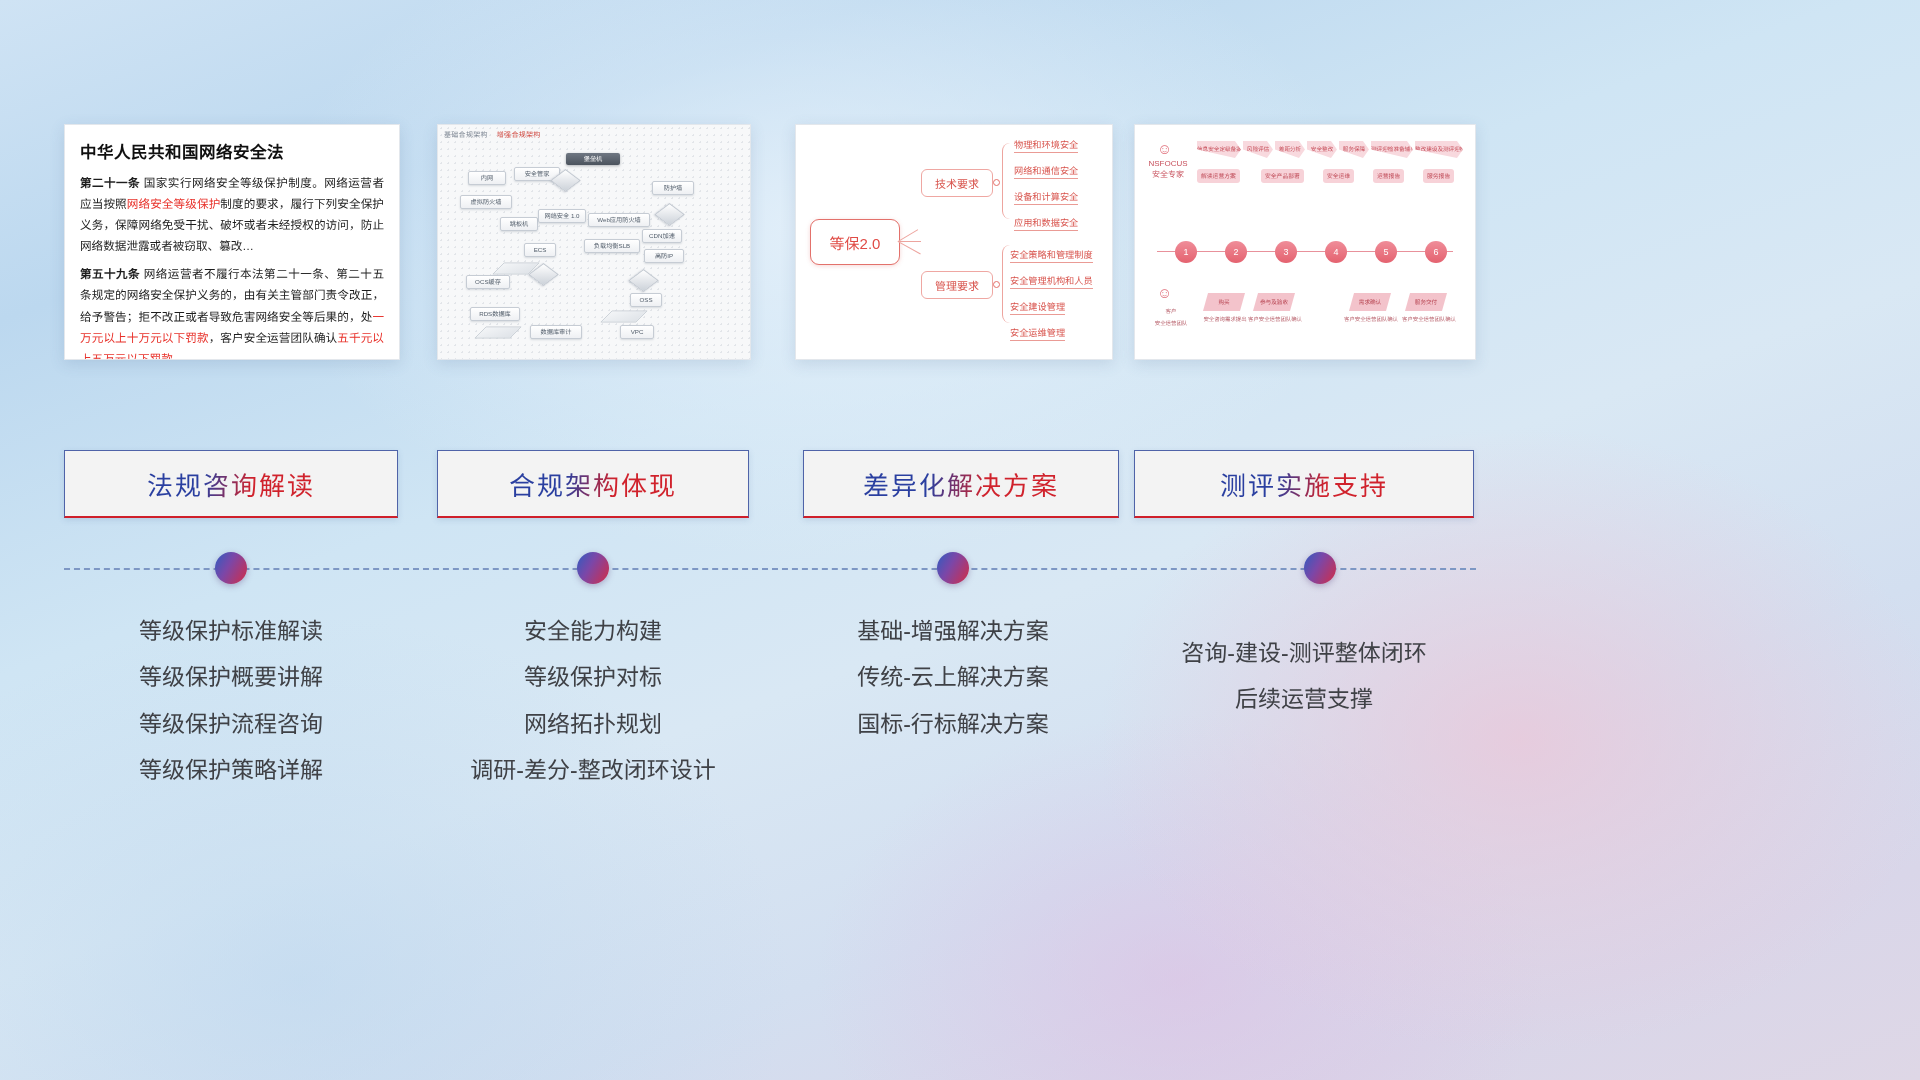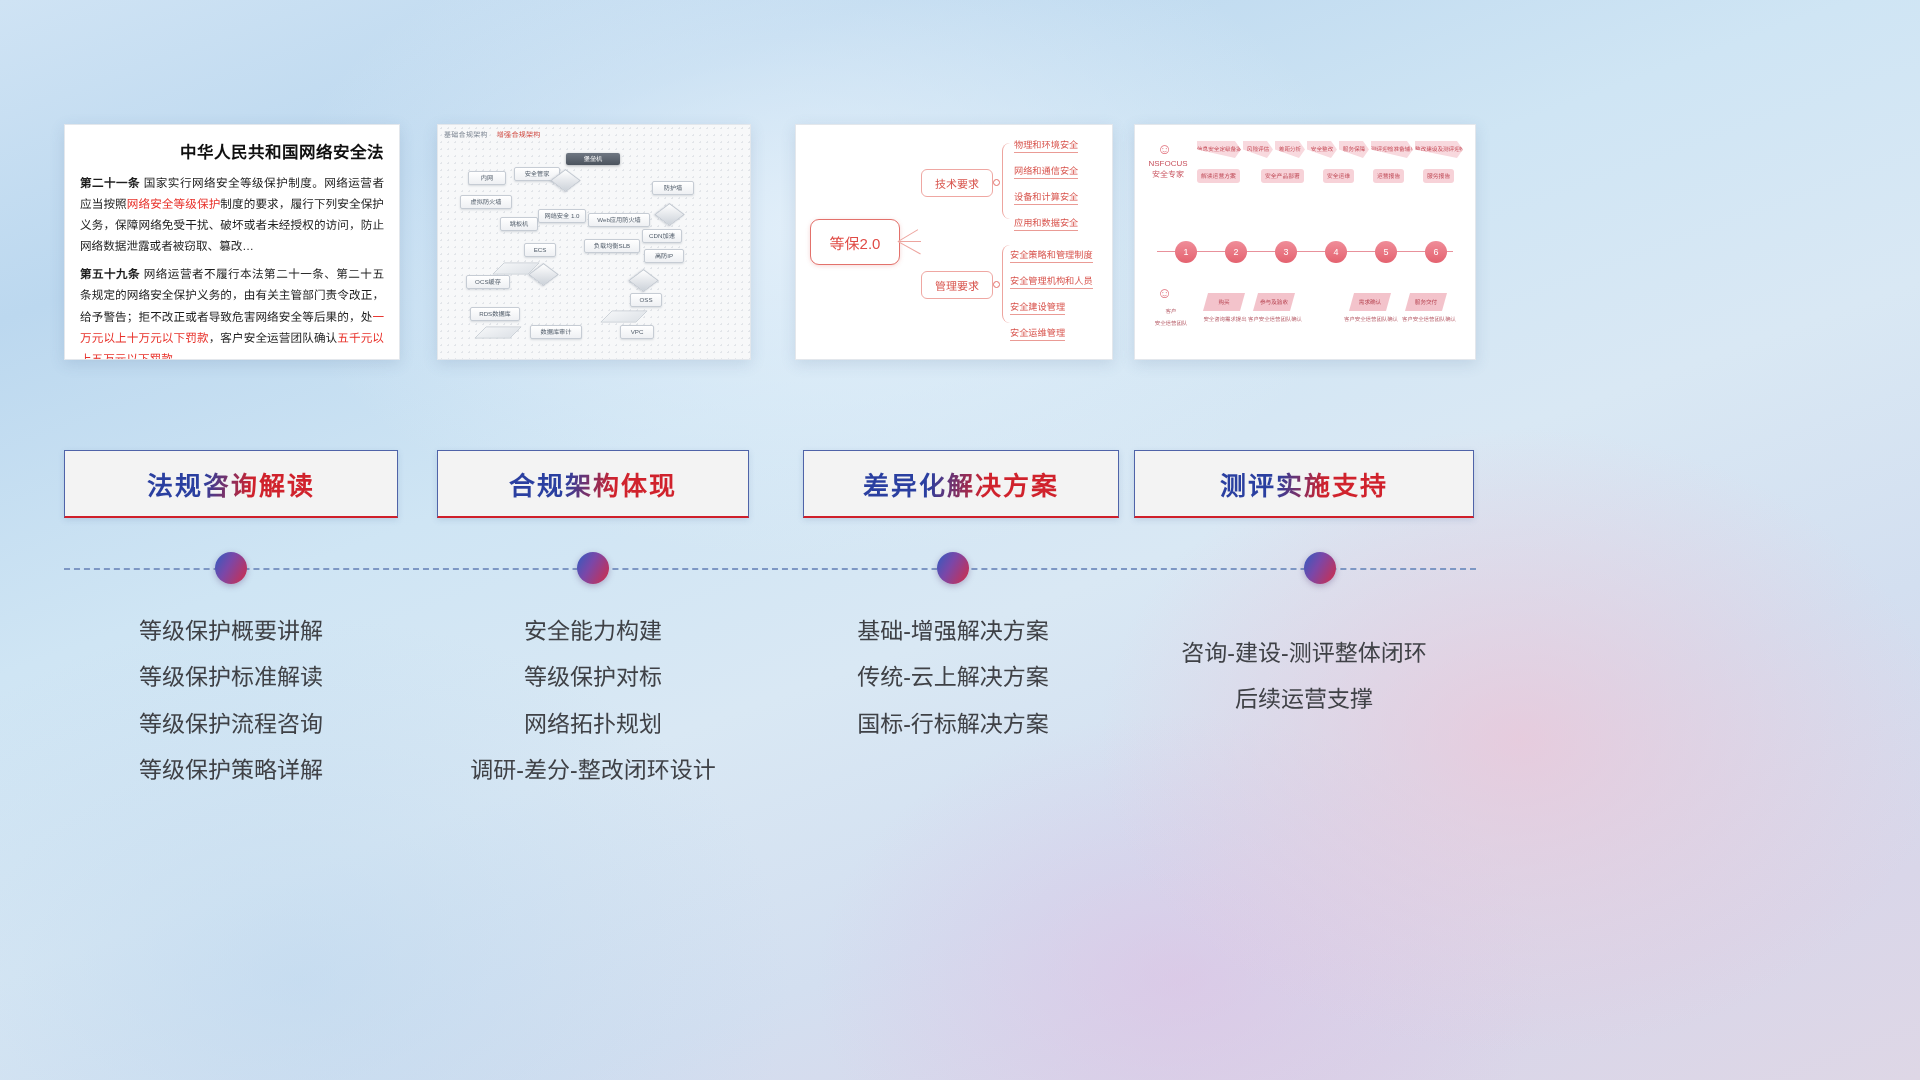--- a/index.html
+++ b/index.html
@@ -25,21 +25,21 @@
     overflow:hidden;
   }
   .card.c1{left:64px;width:334px;}
   .card.c2{left:437px;width:312px;background:#fbfbfc;}
   .card.c3{left:795px;width:316px;}
   .card.c4{left:1134px;width:340px;}
 
   
   .law{padding:14px 15px 0 15px;box-sizing:border-box;height:100%;}
   .law-title{
-    text-align:right;font-size:16.5px;font-weight:bold;color:#101010;
+    text-align:left;font-size:16.5px;font-weight:bold;color:#101010;
     letter-spacing:.5px;margin-bottom:9px;
   }
   .law p{margin:0 0 7px 0;font-size:11.6px;line-height:1.82;color:#1d1d1d;text-align:justify;}
   .law b{font-weight:bold;}
   .law .r{color:#e8312a;}
 
   
   .arch{position:relative;width:100%;height:100%;
     background:#f7f8f9;
     background-image:radial-gradient(#e2e5e9 1px, transparent 1px);
@@ -112,21 +112,21 @@
 
   
   .heads{position:absolute;left:0;top:450px;width:1920px;height:70px;}
   .head-box{
     position:absolute;top:0;height:68px;box-sizing:border-box;
     background:#f3f3f3;border:1px solid #4f63a8;border-bottom:2px solid #cf1f2a;
     display:flex;align-items:center;justify-content:center;
     box-shadow:0 2px 6px rgba(80,110,160,.18);
   }
   .head-box .t{
-    font-size:26px;font-weight:700;letter-spacing:2px;
+    font-size:26px;font-weight:400;letter-spacing:2px;
     background:linear-gradient(100deg,#2a3fa0 0%,#2a3fa0 34%,#d0222c 62%,#d0222c 100%);
     -webkit-background-clip:text;background-clip:text;color:transparent;
     -webkit-text-fill-color:transparent;
   }
   .hb1{left:64px;width:334px;}
   .hb2{left:437px;width:312px;}
   .hb3{left:795px;width:316px;margin-left:8px;}
   .hb4{left:1134px;width:340px;}
 
   
@@ -292,22 +292,22 @@
   </div>
 
   <div class="tl-line"></div>
   <div class="dot" style="left:215px;"></div>
   <div class="dot" style="left:577px;"></div>
   <div class="dot" style="left:937px;"></div>
   <div class="dot" style="left:1304px;"></div>
 
   <div class="lists">
     <div class="col cl1">
+      <div>等级保护标准解读</div>
       <div>等级保护概要讲解</div>
-      <div>等级保护标准解读</div>
       <div>等级保护流程咨询</div>
       <div>等级保护策略详解</div>
     </div>
     <div class="col cl2">
       <div>安全能力构建</div>
       <div>等级保护对标</div>
       <div>网络拓扑规划</div>
       <div>调研-差分-整改闭环设计</div>
     </div>
     <div class="col cl3">

